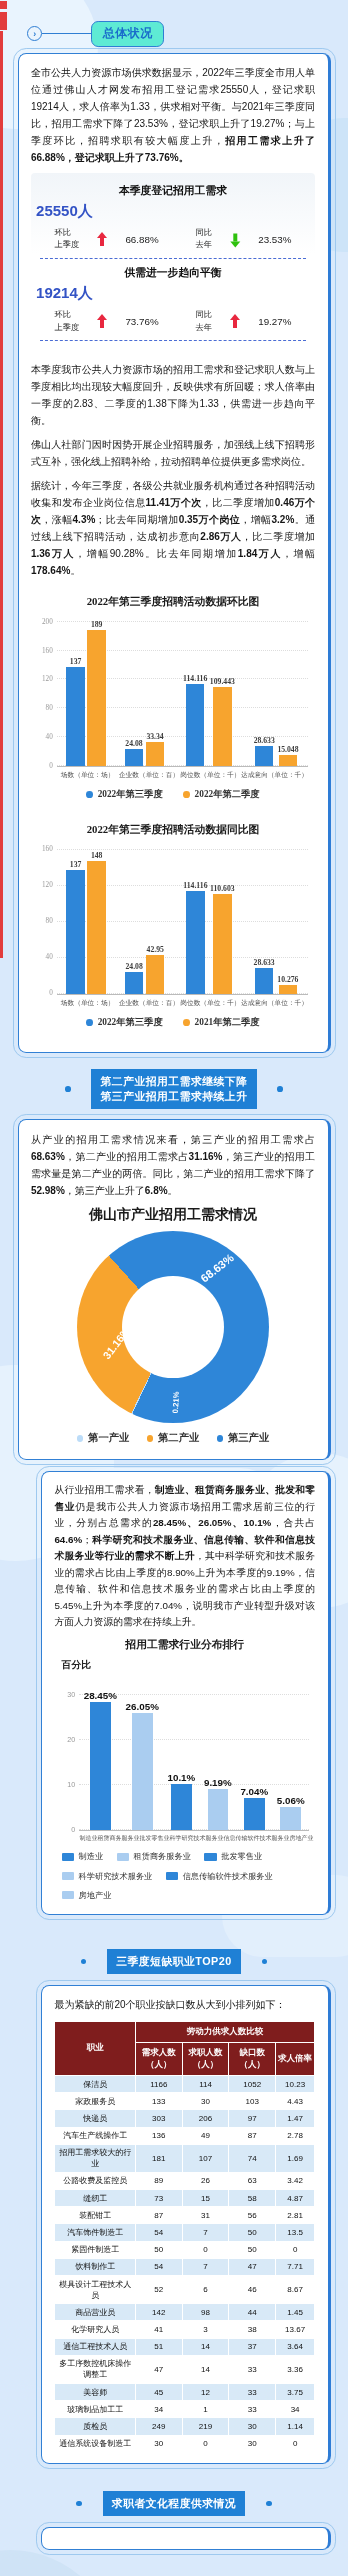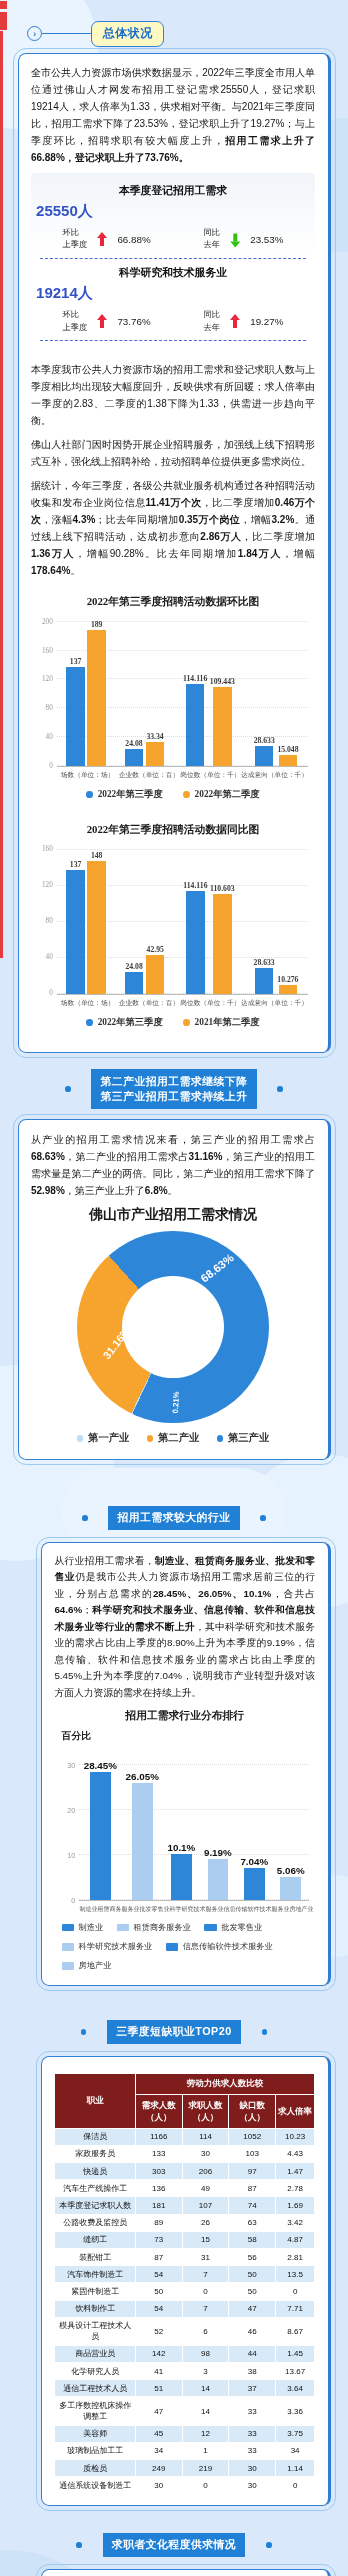--- a/index.html
+++ b/index.html
@@ -4,36 +4,36 @@
 <style>
   html,body{margin:0;padding:0;background:#c9def2;}
   body{font-family:"Liberation Sans","DejaVu Sans",sans-serif;}
   .page{position:relative;width:348px;min-height:2959px;margin:0 auto;background:#d9e9fb;overflow:hidden;}
   .blob{position:absolute;border-radius:50%;}
   .content{position:relative;z-index:2;padding:20.6px 0 13.4px;}
   
   .sec1-head{display:flex;align-items:center;margin:0 0 6.2px 27px;}
   .s1-circle{width:13.4px;height:13.4px;border:1px solid #2f7ed3;border-radius:50%;color:#2f7ed3;font-weight:700;font-size:8.8px;display:flex;align-items:center;justify-content:center;background:#eaf4fd;}
   .s1-line{width:49px;height:1px;background:#2f7ed3;}
-  .s1-badge{border:1.5px solid #2f7ed3;border-radius:7.2px;background:#fef9c3;padding:3.6px 10.3px;color:#1a6dcb;font-weight:700;font-size:12px;letter-spacing:0.5px;}
+  .s1-badge{border:1.5px solid #2f7ed3;border-radius:7.2px;background:#5eead4;padding:3.6px 10.3px;color:#1a6dcb;font-weight:700;font-size:12px;letter-spacing:0.5px;}
   
   .sec-head{display:flex;align-items:center;justify-content:center;gap:20.6px;}
   .dot{width:5.7px;height:5.7px;border-radius:50%;background:#1f80d5;}
   .sec-box{background:#1f80d5;color:#fff;font-weight:700;font-size:10.8px;text-align:center;padding:4.6px 9.3px;line-height:15.5px;letter-spacing:0.5px;}
   
   .card{position:relative;margin:0 17.5px;background:#fff;border:1.5px solid #3180d5;border-right:3.1px solid #2e7cd6;border-radius:8.2px;outline:1px solid #9ec9ef;outline-offset:4.1px;padding:10.3px 12.4px;}
   .para{font-size:10px;line-height:17px;color:#151515;text-align:justify;margin:0 0 7.2px;}
   .para:last-child{margin-bottom:0;}
   .b{font-weight:700;}
   
   .statbox{background:linear-gradient(180deg,#f1f5f9,#ffffff 45%);border-radius:4.1px;padding:8.2px 5.2px 4.1px;margin-bottom:8.2px;}
   .stitle{text-align:center;font-size:10.8px;font-weight:700;color:#111;margin:2.1px 0 4.1px;}
   .sval{text-align:left;font-size:15px;font-weight:700;color:#3353c5;margin-bottom:6.2px;}
   .srow{display:flex;justify-content:space-around;align-items:center;margin-bottom:3.1px;}
-  .scell{display:flex;align-items:center;gap:10px;}
+  .scell{display:flex;align-items:center;gap:18px;}
   .slabels{font-size:8.2px;color:#222;line-height:12.4px;text-align:left;}
   .spct{font-size:9.8px;color:#222;}
   .arr{width:10.3px;height:15.5px;position:relative;display:inline-block;}
   .arr .tri{position:absolute;top:0;left:0;width:0;height:0;border-left:5.2px solid transparent;border-right:5.2px solid transparent;border-bottom:6.7px solid currentColor;}
   .arr .stem{position:absolute;top:6.2px;left:3.1px;width:4.1px;height:7.7px;background:currentColor;}
   .arr.down{transform:rotate(180deg);}
   .up{color:#e8273f;} .down{color:#2fc10e;}
   .dash{border-top:1px dashed #4a6cd4;margin:6.2px 4.1px 7.2px;}
   
   .chartbox{background:#fff;border-radius:3.1px;padding:5.2px 1px 3.1px;margin-bottom:7.2px;font-family:Liberation Serif, serif;}
@@ -125,21 +125,21 @@
               </div>
             <span class="arr down">
                 <span class="tri"></span>
                 <span class="stem"></span>
               </span>
             <span class="spct">23.53%</span>
           </div>
         </div>
         <div class="dash"></div>
 
-        <div class="stitle">科学研究和技术服务业</div>
+        <div class="stitle">供需进一步趋向平衡</div>
         <div class="sval">19214人</div>
         <div class="srow">
           <div class="scell">
             <div class="slabels">
                 <div>环比</div>
                 <div>上季度</div>
               </div>
             <span class="arr up">
                 <span class="tri"></span>
                 <span class="stem"></span>
@@ -360,25 +360,20 @@
               <div class="ltext">第二产业</div>
             </div>
             <div class="litem" style="font-weight: 700; font-size: 10.3px;">
               <div class="ldot" style="background: rgb(46, 134, 216);"></div>
               <div class="ltext">第三产业</div>
             </div>
           </div>
         </div>
     </div>
 
-    <div class="sec-head mt90">
-      <span class="dot"></span>
-      <div class="sec-box">招用工需求较大的行业</div>
-      <span class="dot"></span>
-    </div>
 
     <div class="card mt22">
       <p class="para" style="font-size:9.8px;line-height:16.5px;"><span>从行业招用工需求看，</span><span class="b">制造业、租赁商务服务业、批发和零售业</span><span>仍是我市公共人力资源市场招用工需求居前三位的行业，分别占总需求的</span><span class="b">28.45%、26.05%、10.1%</span><span>，合共占</span><span class="b">64.6%</span><span>；</span><span class="b">科学研究和技术服务业、信息传输、软件和信息技术服务业等行业的需求不断上升</span><span>，其中科学研究和技术服务业的需求占比由上季度的8.90%上升为本季度的9.19%，信息传输、软件和信息技术服务业的需求占比由上季度的5.45%上升为本季度的7.04%，说明我市产业转型升级对该方面人力资源的需求在持续上升。</span></p>
       <div class="ctitle">招用工需求行业分布排行</div>
       <div class="ylab">百分比</div>
       <div class="rank">
           <div class="plot" style="height: 144px;">
             <div class="grid" style="bottom: 0px;">
               <div class="ytick">0</div>
             </div>
@@ -467,20 +462,21 @@
         </div>
     </div>
 
     <div class="sec-head mt66">
       <span class="dot"></span>
       <div class="sec-box">三季度短缺职业TOP20</div>
       <span class="dot"></span>
     </div>
 
     <div class="card mt22">
+      <p class="para"><span>最为紧缺的前20个职业按缺口数从大到小排列如下：</span></p>
       <table>
         <colgroup>
             <col class="col-job">
             <col class="col-n">
             <col class="col-n">
             <col class="col-n">
             <col class="col-r">
           </colgroup>
         <thead>
           <tr>
@@ -517,21 +513,21 @@
               <td>1.47</td>
             </tr>
             <tr>
               <td>汽车生产线操作工</td>
               <td>136</td>
               <td>49</td>
               <td>87</td>
               <td>2.78</td>
             </tr>
             <tr>
-              <td>本季度登记求职人数</td>
+              <td>招用工需求较大的行业</td>
               <td>181</td>
               <td>107</td>
               <td>74</td>
               <td>1.69</td>
             </tr>
             <tr>
               <td>公路收费及监控员</td>
               <td>89</td>
               <td>26</td>
               <td>63</td>

